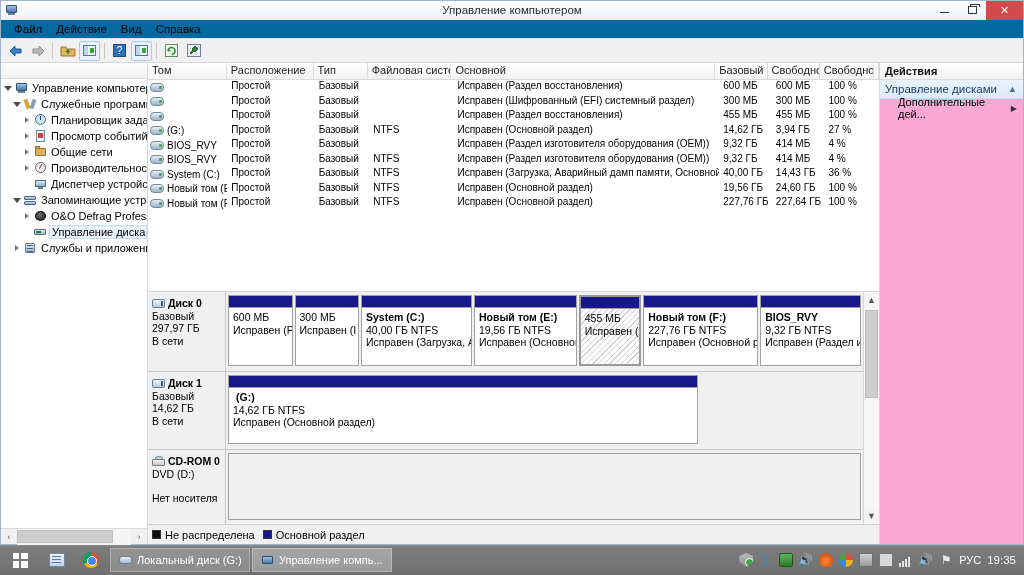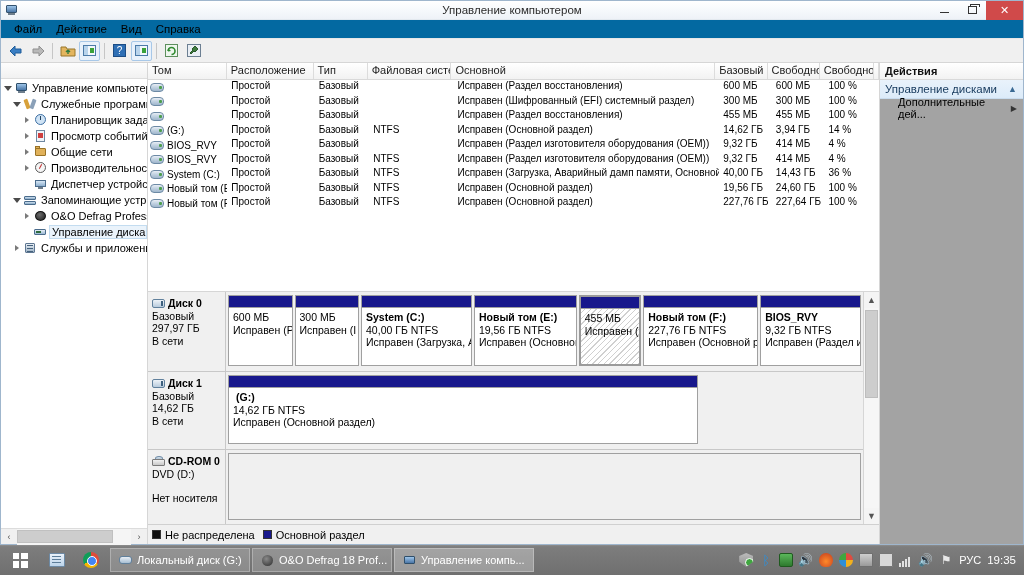--- a/index.html
+++ b/index.html
@@ -277,21 +277,21 @@
     font-size: 11px;
   }
   .legend .item { display: flex; align-items: center; gap: 4px; }
   .sw { width: 9px; height: 9px; border: 1px solid #333; }
   .sw.black { background: #111; }
   .sw.primary { background: #18188c; }
 
   
   .actions {
     width: 143px; min-width: 143px;
-    background: #a3a3a3;
+    background: #f9a8d4;
     display: flex; flex-direction: column;
   }
   .act-head {
     height: 17px; min-height:17px;
     display:flex; align-items:center;
     padding-left: 5px;
     font-weight: bold; font-size: 11px; color:#111;
     background: linear-gradient(to bottom,#ffffff,#f2f2f2);
     border-bottom: 1px solid #d9d9d9;
   }
@@ -653,21 +653,21 @@
                     <i class="led"></i>
                   </span>
                 <span class="vname">(G:)</span>
               </div>
               <div class="td" style="width:88px">Простой</div>
               <div class="td" style="width:55px">Базовый</div>
               <div class="td" style="width:85px">NTFS</div>
               <div class="td" style="width:268px">Исправен (Основной раздел)</div>
               <div class="td" style="width:53px">14,62 ГБ</div>
               <div class="td" style="width:53px">3,94 ГБ</div>
-              <div class="td" style="width:55px">14 %</div>
+              <div class="td" style="width:55px">27 %</div>
             </div>
 
             <div class="vrow">
               <div class="td c-vol" style="width:80px">
                 <span class="vol-icon">
                     <i class="body"></i>
                     <i class="led"></i>
                   </span>
                 <span class="vname">BIOS_RVY</span>
               </div>
@@ -925,26 +925,20 @@
     </div>
     <div class="tb-quick">
       <span class="qi-chrome"></span>
     </div>
 
     <div class="tb-task">
       <span class="tt-ico drive">
           <i class="b"></i>
         </span>
       <span>Локальный диск (G:)</span>
-    </div>
-    <div class="tb-task">
-      <span class="tt-ico defrag">
-          <i class="b"></i>
-        </span>
-      <span>O&amp;O Defrag 18 Prof...</span>
     </div>
     <div class="tb-task active">
       <span class="tt-ico mmc">
           <i class="b"></i>
         </span>
       <span>Управление компь...</span>
     </div>
 
     <div class="tray">
       <span class="tico shield"></span>

